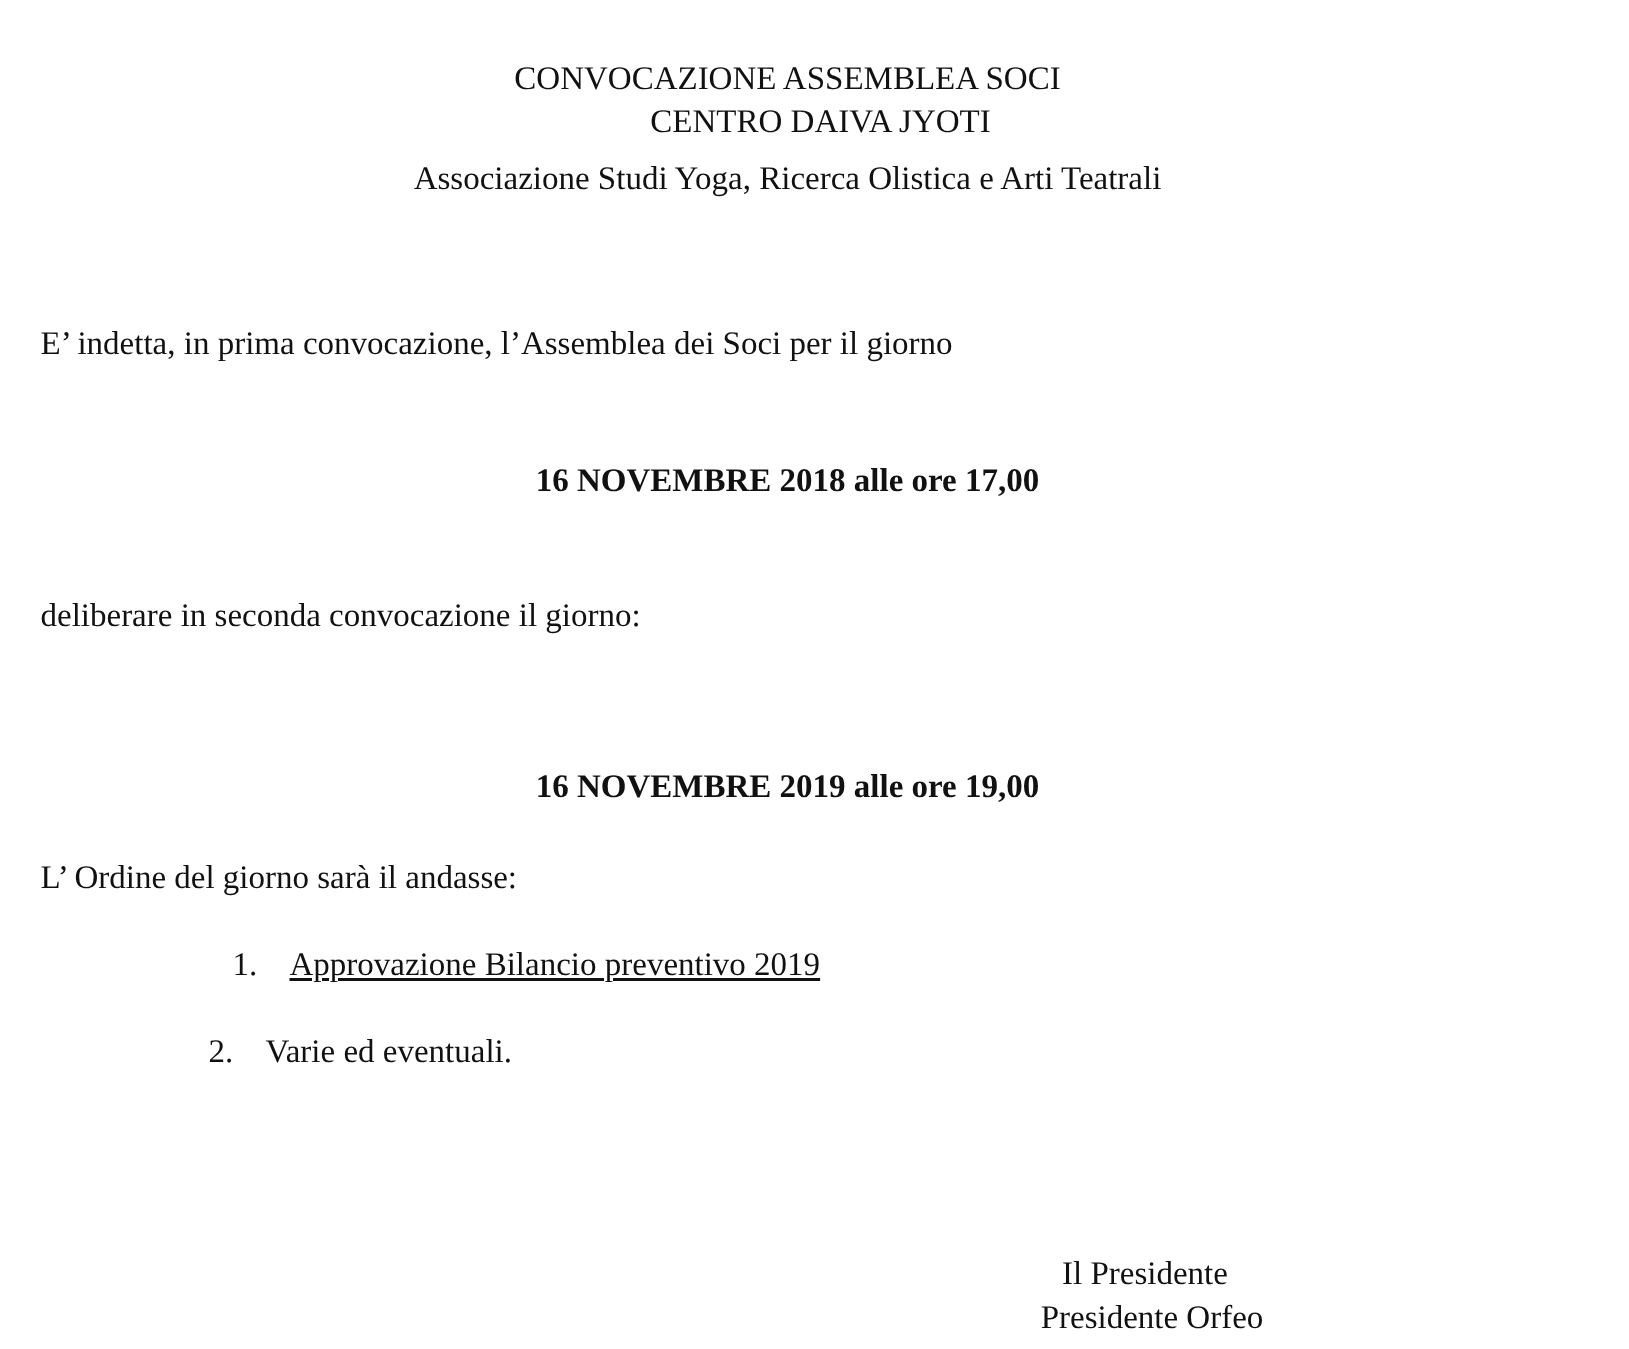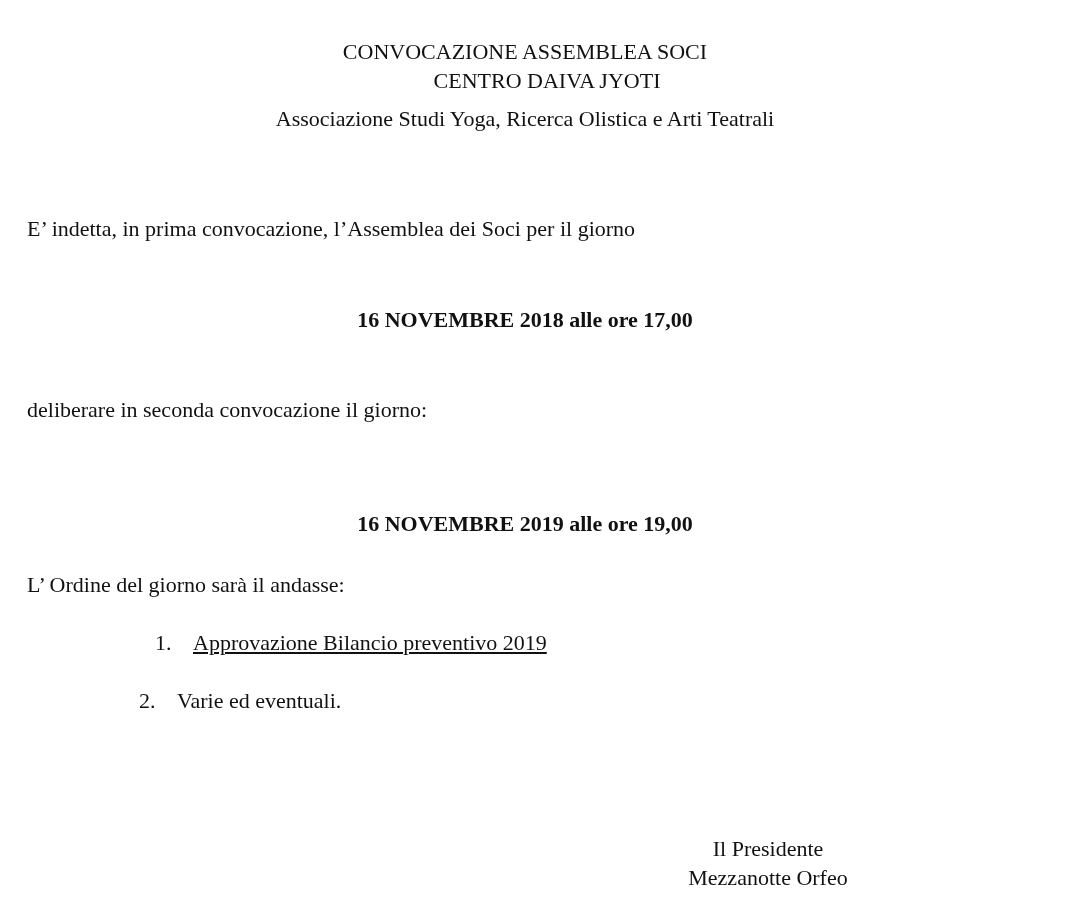--- a/index.html
+++ b/index.html
@@ -59,16 +59,16 @@
 
   <div class="abs" style="left:27px; top:571px;">L’ Ordine del giorno sarà il andasse:</div>
 
   <div class="abs" style="left:155px; top:629px;text-decoration:underline;">
     <span class="list-num">1.</span><span>Approvazione Bilancio preventivo 2019</span>
   </div>
   <div class="abs" style="left:139px; top:687px;">
     <span class="list-num">2.</span><span>Varie ed eventuali.</span>
   </div>
 
-  <div class="abs" style="left:676px; top:835px; width:184px; text-align:center;">Il Presidente</div>
-  <div class="abs" style="left:676px; top:864px; width:184px; text-align:center;">Mezzanotte Orfeo</div>
+  <div class="abs" style="left:708px; top:835px; width:184px; text-align:left;">Il Presidente</div>
+  <div class="abs" style="left:676px; top:864px; width:184px; text-align:center;">Presidente Orfeo</div>
 
 </div>
 
 </body></html>

